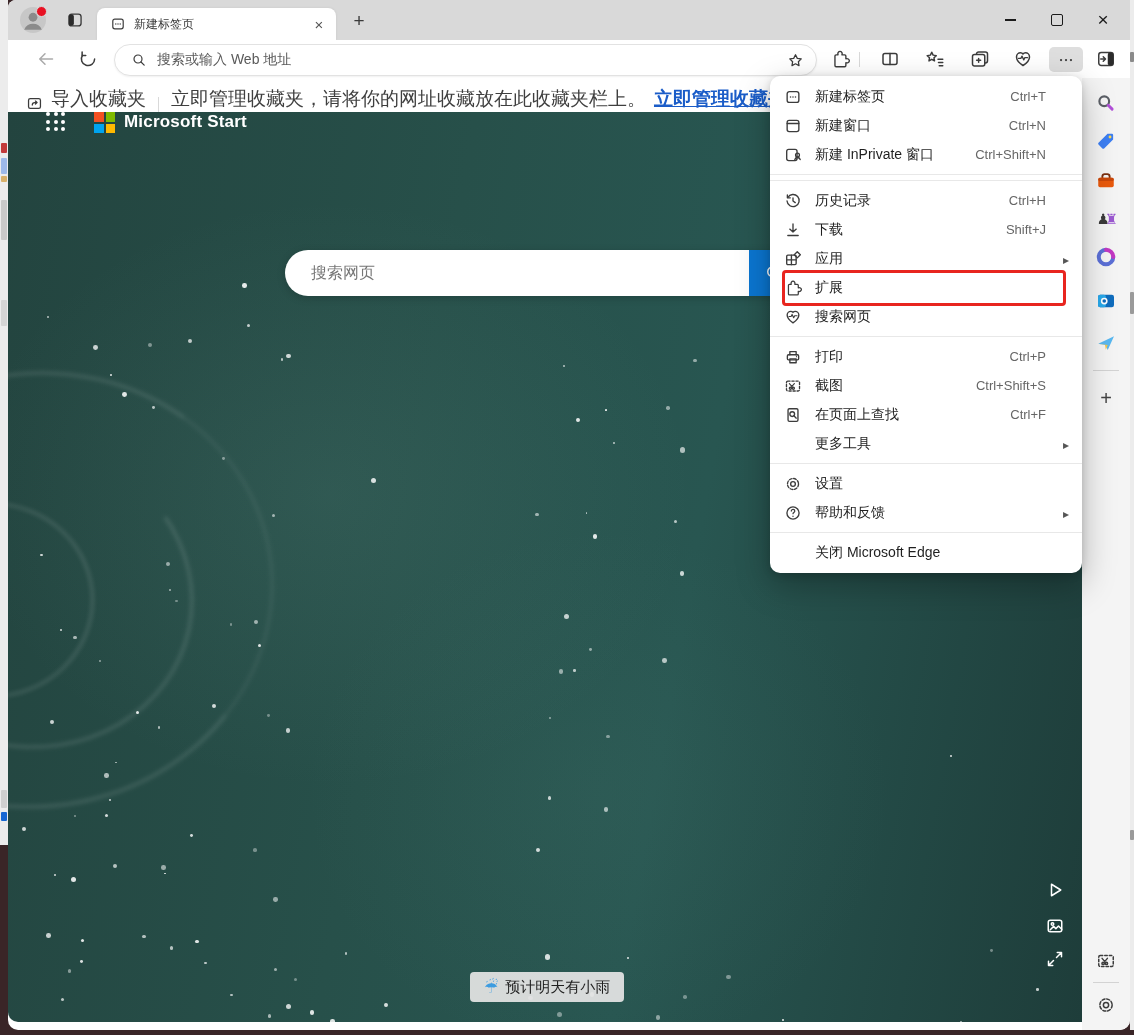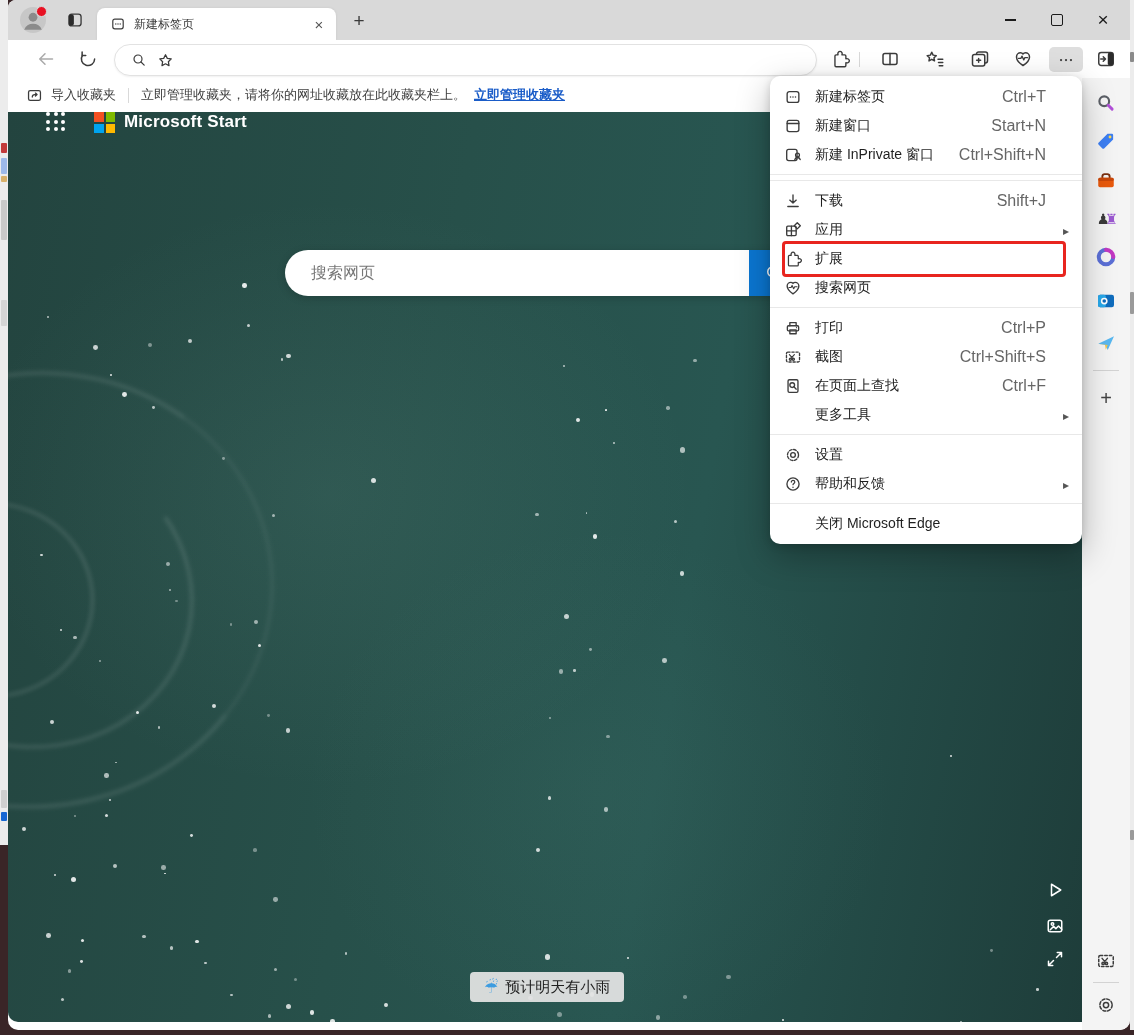--- a/index.html
+++ b/index.html
@@ -45,21 +45,21 @@
   .addr-text{font-size:14px;color:#5a5a5a;flex:1}
   .addr-star{width:17px;height:17px;margin-right:12px;flex:0 0 auto}
   .sep-v{position:absolute;left:851px;top:12px;width:1px;height:15px;background:#d9d9d9}
   .i-ext{left:822px}.i-split{left:872px}.i-favs{left:917px}.i-coll{left:962px}.i-ess{left:1005px}
   .more-btn{position:absolute;left:1041px;top:7px;width:34px;height:25px;background:#dedede;border-radius:5px;
             display:flex;align-items:center;justify-content:center}
   .more-btn .mi{width:18px;height:18px}
   .i-toggle{left:1088px}
 
   .favbar{position:absolute;left:0;top:78px;width:100%;height:34px;background:#fff;border-bottom:1px solid #a16207;
-          display:flex;align-items:center;font-size:13px;color:#3f3f3f}
+          display:flex;align-items:flex-end;font-size:19px;color:#3f3f3f}
   .fb-ic{width:17px;height:17px;margin:0 8px 0 18px;flex:0 0 auto}
   .fb-div{width:1px;height:15px;background:#d9d9d9;margin:0 12px}
   .fb-link{color:#1a5cc8;text-decoration:underline;font-weight:bold;margin-left:8px}
 
   
   .content{position:absolute;left:0;top:112px;width:1074px;height:910px;overflow:hidden;border-radius:0 0 0 10px;
            background:
              radial-gradient(520px 420px at 30% 42%,rgba(120,170,160,.12),transparent 70%),
              radial-gradient(420px 380px at 55% 75%,rgba(90,140,130,.10),transparent 70%),
              linear-gradient(100deg,#23443f 0%,#27504a 38%,#285651 62%,#1e3d3a 100%)}
@@ -96,21 +96,21 @@
   .sb-div{position:absolute;left:11px;width:26px;height:1px;background:#d3d3d3}
   .sb-plus{position:absolute;left:14px;width:20px;height:20px;color:#444;display:flex;align-items:center;justify-content:center}
   .sb-plus::after{content:"+";font-size:20px;font-weight:300}
 
   
   .menu{position:absolute;left:770px;top:76px;width:312px;background:#fff;border-radius:10px;z-index:50;
         box-shadow:0 12px 34px rgba(0,0,0,.28),0 2px 8px rgba(0,0,0,.16);padding:6px 0}
   .mrow{position:relative;display:flex;align-items:center;height:29px;padding:0 16px 0 14px}
   .mico{width:18px;height:18px;margin-right:13px;flex:0 0 auto}
   .mlabel{font-size:14px;color:#1f1f1f;flex:1;white-space:nowrap}
-  .mshort{font-size:16px;color:#666;margin-right:20px}
+  .mshort{font-size:13px;color:#666;margin-right:20px}
   .marrow{position:absolute;right:13px;color:#555}
   .marrow::after{content:"▸";font-size:12px}
   .msep{height:1px;background:#e8e8e8;margin:5px 0}
   .zrow{height:34px}
   .zbtn{width:26px;text-align:center;font-size:17px;color:#333}
   .zminus::after{content:"−"}.zplus::after{content:"+"}
   .zval{font-size:14px;color:#1f1f1f;width:46px;text-align:center}
   .zdiv{width:1px;height:22px;background:#ddd;margin:0 9px 0 7px}
   .zfs{width:17px;height:17px}
   .hl-box{position:absolute;left:12px;right:16px;top:-3px;bottom:-4px;border:3px solid #e8251f;border-radius:4px;pointer-events:none}
@@ -180,20 +180,21 @@
           <path d="M3.3 2.3v2.9h2.9"></path>
         </svg>
       </span>
     <div class="addr">
       <span class="addr-search">
           <svg class="ic" viewBox="0 0 16 16">
             <circle cx="7" cy="7" r="4"></circle>
             <path d="M10 10l3.2 3.2"></path>
           </svg>
         </span>
+      <span class="addr-text">搜索或输入 Web 地址</span>
       <span class="addr-star">
           <svg class="ic" viewBox="0 0 16 16">
             <path d="M8 2.6l1.7 3.4 3.7.5-2.7 2.6.6 3.7L8 11.1l-3.3 1.7.6-3.7-2.7-2.6 3.7-.5z"></path>
           </svg>
         </span>
     </div>
     <span class="tb-ic i-ext">
         <svg class="ic" viewBox="0 0 16 16">
           <path d="M6.3 4.4c-.6-1.6.5-3 1.7-3s2.3 1.4 1.7 3h2.4c.6 0 1 .4 1 1v2.4c1.6-.6 3 .5 3 1.7s-1.4 2.3-3 1.7v2.5c0 .6-.4 1-1 1H4.6c-.6 0-1-.4-1-1V5.4c0-.6.4-1 1-1z" transform="scale(0.92) translate(0.7 0.7)"></path>
         </svg>
@@ -498,35 +499,46 @@
     <span class="mshort">Ctrl+T</span>
   </div>
   <div class="mrow">
     <span class="mico">
         <svg class="ic" viewBox="0 0 16 16">
           <rect x="2.8" y="3" width="10.4" height="10" rx="1.8"></rect>
           <path d="M2.8 5.8h10.4"></path>
         </svg>
       </span>
     <span class="mlabel">新建窗口</span>
-    <span class="mshort">Start+N</span>
+    <span class="mshort">Ctrl+N</span>
   </div>
   <div class="mrow">
     <span class="mico">
         <svg class="ic" viewBox="0 0 16 16">
           <rect x="2.4" y="3" width="9.2" height="10" rx="1.8"></rect>
           <circle cx="12" cy="8" r="1.7"></circle>
           <path d="M9.6 12c.4-1.1 1.3-1.8 2.4-1.8s2 .7 2.4 1.8"></path>
         </svg>
       </span>
     <span class="mlabel">新建 InPrivate 窗口</span>
     <span class="mshort">Ctrl+Shift+N</span>
   </div>
   <div class="msep"></div>
   <div class="msep"></div>
+  <div class="mrow">
+    <span class="mico">
+        <svg class="ic" viewBox="0 0 16 16">
+          <path d="M3.4 4.9A5.4 5.4 0 112.7 8"></path>
+          <path d="M3 2.6v2.6h2.6"></path>
+          <path d="M8 5.3V8l2 1.4"></path>
+        </svg>
+      </span>
+    <span class="mlabel">历史记录</span>
+    <span class="mshort">Ctrl+H</span>
+  </div>
   <div class="mrow">
     <span class="mico">
         <svg class="ic" viewBox="0 0 16 16">
           <path d="M8 2.6v7.2M5.1 7.2L8 9.8l2.9-2.6M3.4 12.9h9.2"></path>
         </svg>
       </span>
     <span class="mlabel">下载</span>
     <span class="mshort">Shift+J</span>
   </div>
   <div class="mrow">

